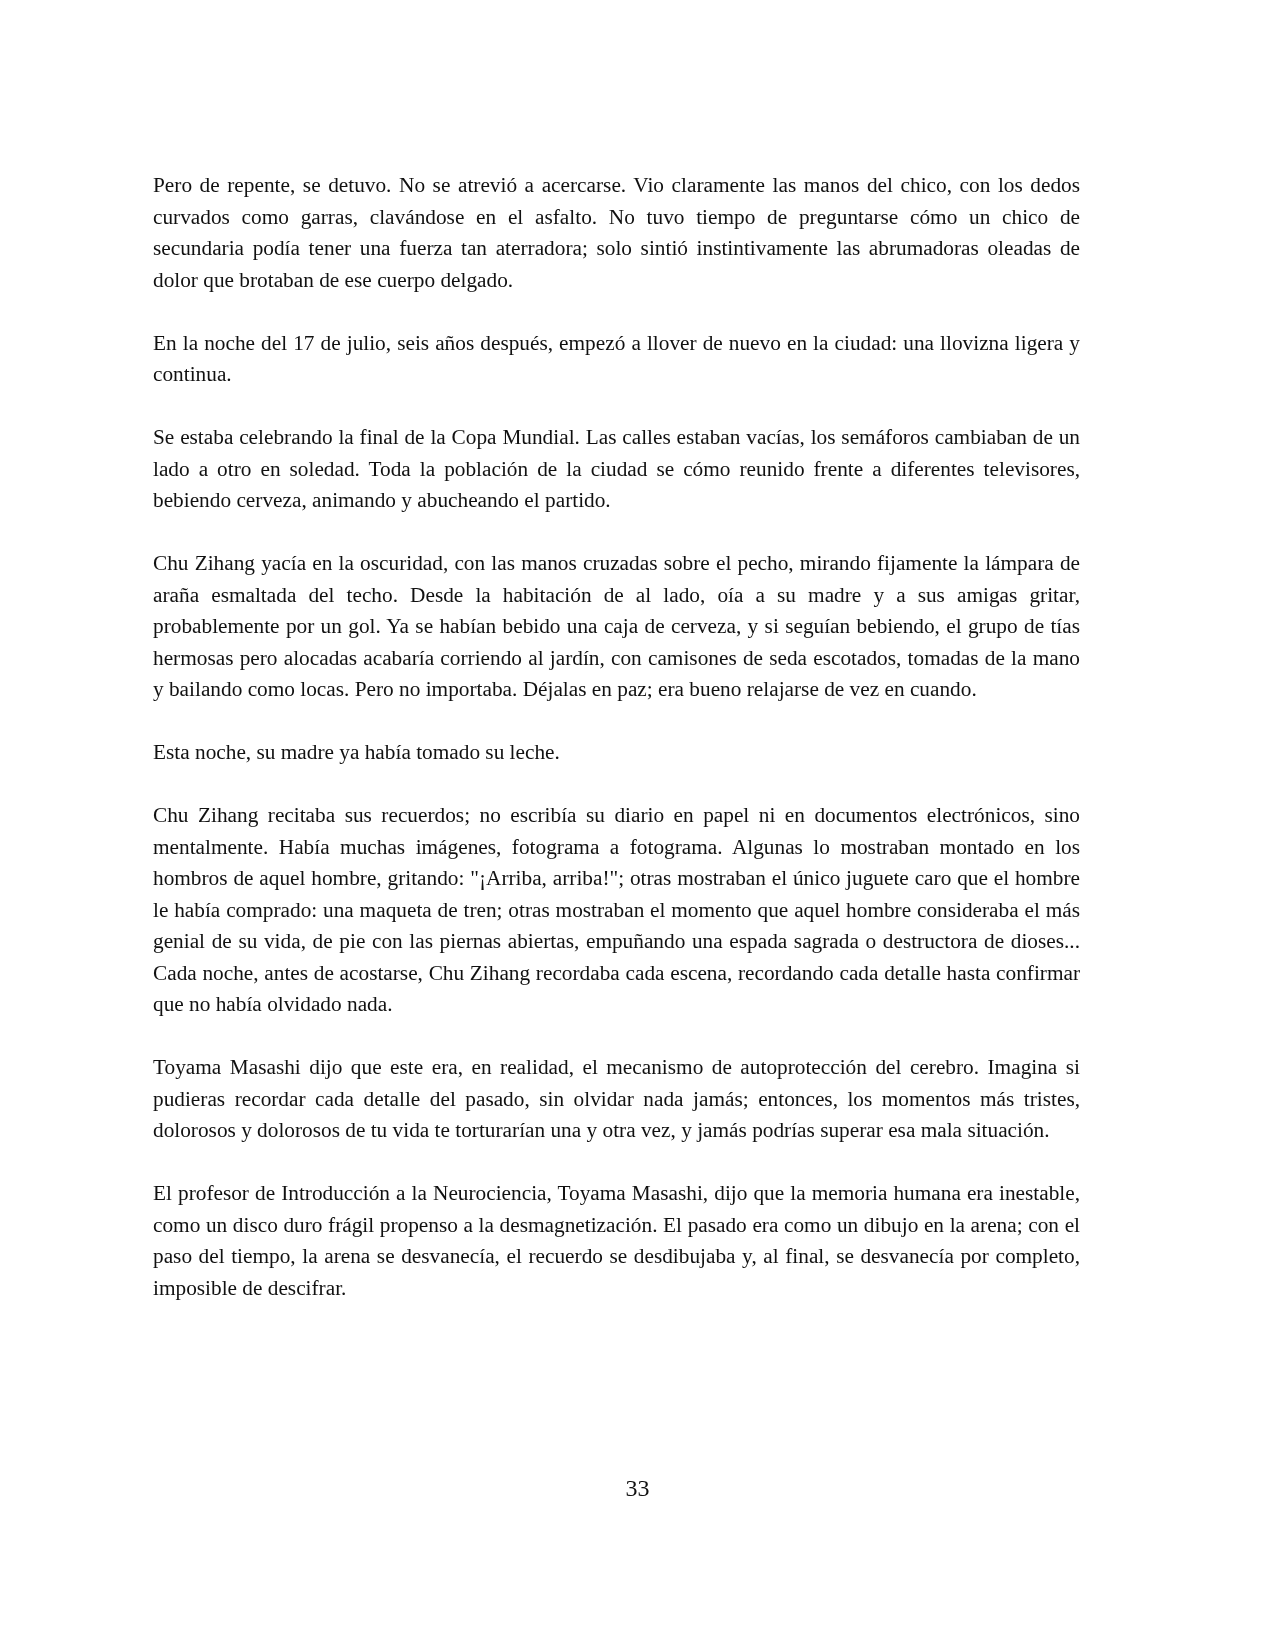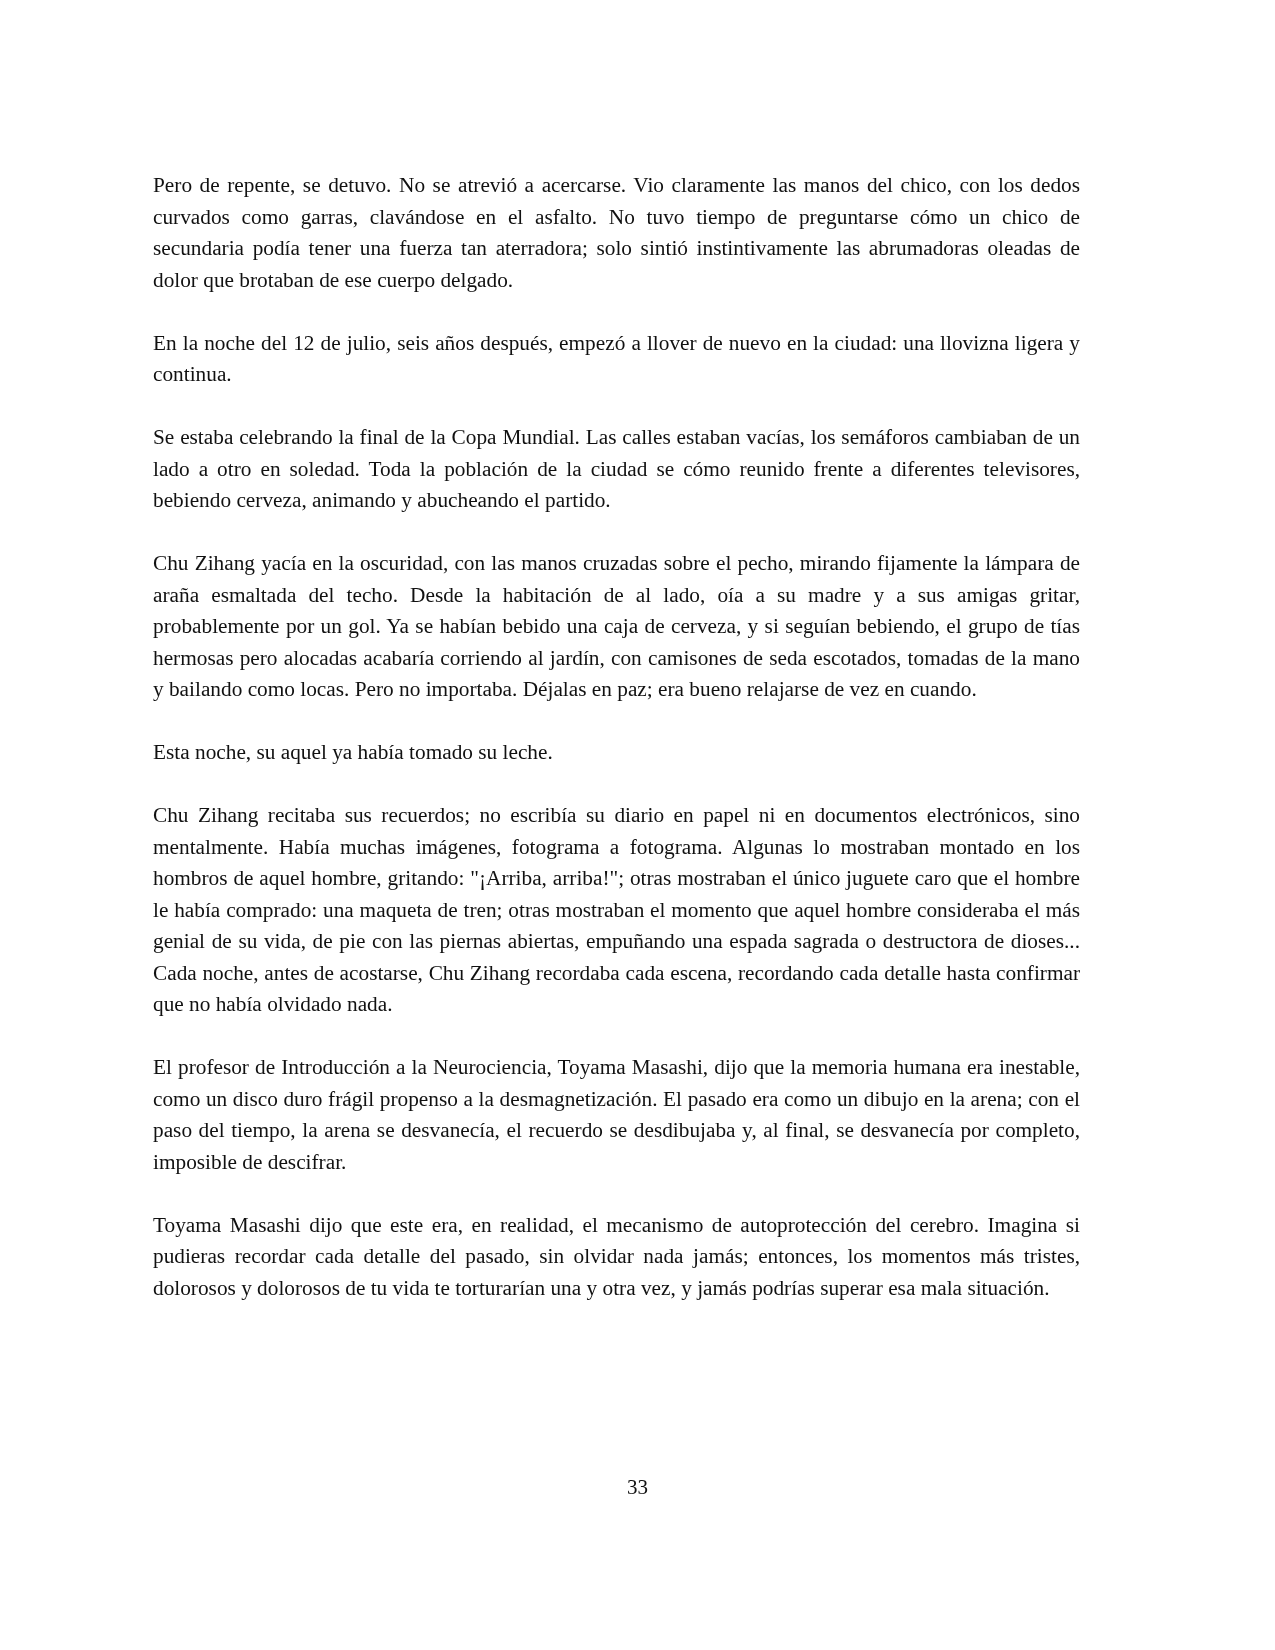--- a/index.html
+++ b/index.html
@@ -21,30 +21,30 @@
       line-height: 31.5px;
       text-align: justify;
       margin: 0 0 31.5px 0;
     }
     .page-number {
       position: absolute;
       top: 1475px;
       left: 0;
       width: 1275px;
       text-align: center;
-      font-size: 21px;
+      font-size: 24px;
     }
   </style>
 </head>
 <body>
 
 <div class="page-body">
   <p class="para">Pero de repente, se detuvo. No se atrevió a acercarse. Vio claramente las manos del chico, con los dedos curvados como garras, clavándose en el asfalto. No tuvo tiempo de preguntarse cómo un chico de secundaria podía tener una fuerza tan aterradora; solo sintió instintivamente las abrumadoras oleadas de dolor que brotaban de ese cuerpo delgado.</p>
-  <p class="para">En la noche del 12 de julio, seis años después, empezó a llover de nuevo en la ciudad: una llovizna ligera y continua.</p>
+  <p class="para">En la noche del 17 de julio, seis años después, empezó a llover de nuevo en la ciudad: una llovizna ligera y continua.</p>
   <p class="para">Se estaba celebrando la final de la Copa Mundial. Las calles estaban vacías, los semáforos cambiaban de un lado a otro en soledad. Toda la población de la ciudad se cómo reunido frente a diferentes televisores, bebiendo cerveza, animando y abucheando el partido.</p>
   <p class="para">Chu Zihang yacía en la oscuridad, con las manos cruzadas sobre el pecho, mirando fijamente la lámpara de araña esmaltada del techo. Desde la habitación de al lado, oía a su madre y a sus amigas gritar, probablemente por un gol. Ya se habían bebido una caja de cerveza, y si seguían bebiendo, el grupo de tías hermosas pero alocadas acabaría corriendo al jardín, con camisones de seda escotados, tomadas de la mano y bailando como locas. Pero no importaba. Déjalas en paz; era bueno relajarse de vez en cuando.</p>
-  <p class="para">Esta noche, su aquel ya había tomado su leche.</p>
+  <p class="para">Esta noche, su madre ya había tomado su leche.</p>
   <p class="para">Chu Zihang recitaba sus recuerdos; no escribía su diario en papel ni en documentos electrónicos, sino mentalmente. Había muchas imágenes, fotograma a fotograma. Algunas lo mostraban montado en los hombros de aquel hombre, gritando: "¡Arriba, arriba!"; otras mostraban el único juguete caro que el hombre le había comprado: una maqueta de tren; otras mostraban el momento que aquel hombre consideraba el más genial de su vida, de pie con las piernas abiertas, empuñando una espada sagrada o destructora de dioses... Cada noche, antes de acostarse, Chu Zihang recordaba cada escena, recordando cada detalle hasta confirmar que no había olvidado nada.</p>
+  <p class="para">Toyama Masashi dijo que este era, en realidad, el mecanismo de autoprotección del cerebro. Imagina si pudieras recordar cada detalle del pasado, sin olvidar nada jamás; entonces, los momentos más tristes, dolorosos y dolorosos de tu vida te torturarían una y otra vez, y jamás podrías superar esa mala situación.</p>
   <p class="para">El profesor de Introducción a la Neurociencia, Toyama Masashi, dijo que la memoria humana era inestable, como un disco duro frágil propenso a la desmagnetización. El pasado era como un dibujo en la arena; con el paso del tiempo, la arena se desvanecía, el recuerdo se desdibujaba y, al final, se desvanecía por completo, imposible de descifrar.</p>
-  <p class="para">Toyama Masashi dijo que este era, en realidad, el mecanismo de autoprotección del cerebro. Imagina si pudieras recordar cada detalle del pasado, sin olvidar nada jamás; entonces, los momentos más tristes, dolorosos y dolorosos de tu vida te torturarían una y otra vez, y jamás podrías superar esa mala situación.</p>
 </div>
 
 <div class="page-number">33</div>
 
 </body></html>

